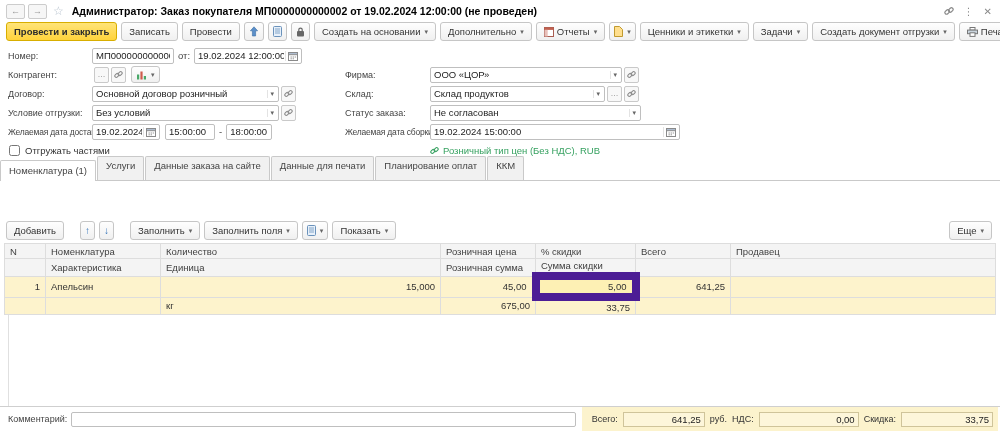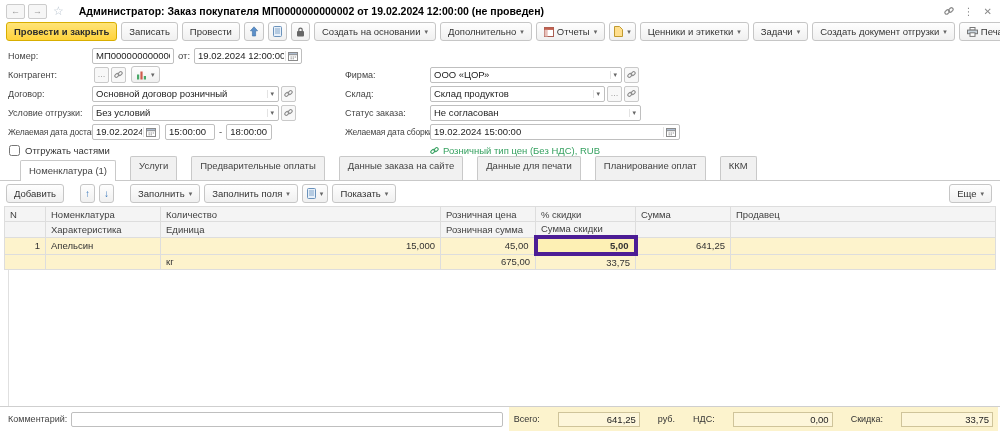--- a/index.html
+++ b/index.html
@@ -3,21 +3,21 @@
 <meta charset="utf-8">
 <style>
   * { box-sizing: border-box; }
   body { margin:0; background:#e8e8e8; font-family:"Liberation Sans", sans-serif; font-size:10px; color:#333; }
   .app { width:1000px; height:431px; background:#fff; position:relative; overflow:hidden; }
 
   
   .titlebar { display:flex; align-items:center; height:20px; padding:2px 8px 0 6px; gap:3px; }
   .navbtn { width:19px; height:15px; border:1px solid #ccc; border-radius:2px; background:#f6f6f6; color:#999; font-size:9px; line-height:12px; text-align:center; padding:0; }
   .star { color:#b9c4cf; font-size:12px; margin:0 3px; }
-  .wtitle { font-weight:bold; font-size:10.5px; color:#000; margin-left:9px; white-space:nowrap; }
+  .wtitle { font-weight:bold; font-size:10.5px; color:#000; margin-left:2px; white-space:nowrap; }
   .title-actions { margin-left:auto; display:flex; gap:10px; align-items:center; color:#8a8a8a; }
   .title-actions span { cursor:default; }
 
   
   .toolbar { display:flex; align-items:center; gap:4px; padding:2px 8px 4px 6px; }
   .b { display:inline-flex; align-items:center; gap:3px; height:19px; padding:0 7px; border:1px solid #c6c6c6; border-radius:3px; background:linear-gradient(#fefefe,#f0f0f0); font-size:9.5px; color:#333; white-space:nowrap; font-family:inherit; }
   .b-primary { background:linear-gradient(#ffe478,#ffd33c); border-color:#d8ae00; font-weight:bold; color:#2b2b2b; }
   .ib { padding:0 4px; }
   .cr { font-size:7px; color:#666; margin-left:1px; }
   .spacer { flex:1; }
@@ -33,43 +33,43 @@
   .fld { display:inline-flex; align-items:center; height:16px; border:1px solid #bfbfbf; border-radius:2px; background:#fff; padding:0 2px; }
   .fld input { border:none; outline:none; font:inherit; font-size:9.5px; padding:0 1px; height:100%; flex:1; min-width:0; background:transparent; color:#222; }
   .fcaret { font-size:7px; color:#666; padding:0 2px; border-left:1px solid #e3e3e3; margin-left:1px; cursor:pointer; }
   .mini { width:15px; height:16px; border:1px solid #c9c9c9; border-radius:2px; background:#f8f8f8; display:inline-flex; align-items:center; justify-content:center; margin-left:2px; padding:0; font-size:8px; color:#777; }
   .cal-btn { border:none; border-left:1px solid #e3e3e3; background:transparent; padding:0 1px 0 2px; display:inline-flex; align-items:center; }
   .lbl-sm { margin:0 4px; color:#444;text-align:center; }
   .cb { width:11px; height:11px; margin:0 5px 0 1px; }
   .green-link { display:inline-flex; align-items:center; gap:4px; color:#36a160; cursor:pointer; }
 
   
-  .tabs { display:flex; align-items:flex-end; height:21px; padding:0 20px; border-bottom:1px solid #c9c9c9; gap:14px; margin-top:1px; }
+  .tabs { display:flex; align-items:flex-end; height:21px; padding:0 0; border-bottom:1px solid #c9c9c9; gap:1px; margin-top:1px; }
   .tab { height:24px; line-height:17px; padding:0 8px; border:1px solid #c9c9c9; border-bottom:none; border-radius:2px 2px 0 0; background:#f1f1f1; color:#444; font-size:9.5px; cursor:pointer; }
   .tab.active { background:#fff; height:21px; line-height:19px; margin-bottom:-1px; }
 
   
-  .tbar { display:flex; align-items:center; gap:4px; padding:3px 8px 3px 6px; }
+  .tbar { display:flex; align-items:center; gap:4px; padding:3px 8px 3px 6px;margin-top:37px; }
   .arrow-btn { color:#2f71b8; font-weight:bold; font-size:10px; }
 
   
   .grid-wrap { margin:0 4px; }
   table.grid { border-collapse:collapse; table-layout:fixed; width:992px; }
   .grid th, .grid td { border:1px solid #ddd; padding:1px 5px; height:15px; font-weight:normal; text-align:left; font-size:9.5px; overflow:hidden; white-space:nowrap; }
   .grid thead th { background:#f4f4f4; color:#3f3f3f; }
   .grid tbody td { background:#fdf3cc; }
   .grid td.r, .grid th.r { text-align:right; }
-  .grid td.sel { border:4px solid #4c1d95; background:#fdf0b4;font-weight:bold; }
+  .grid td.sel { border:8px solid #4c1d95; background:#fdf0b4; }
   .table-void { height:139px; border-left:1px solid #e0e0e0; margin:0 4px; }
 
   
   .footer { position:absolute; left:0; right:0; bottom:0; height:25px; border-top:1px solid #cfcfcf; display:flex; align-items:center; padding:0 2px 0 8px; background:#fff; }
   .comment-lbl { font-size:9px; color:#444; margin-right:4px; white-space:nowrap; }
   .comment-input { width:505px; height:15px; border:1px solid #bfbfbf; border-radius:2px; font:inherit; font-size:9.5px; padding:0 3px; outline:none; }
-  .totals { margin-left:6px; flex:1; align-self:stretch; background:#fcf3cd; display:flex; align-items:center; justify-content:flex-end; gap:18px; padding:0 5px; }
+  .totals { margin-left:6px; flex:1; align-self:stretch; background:#fcf3cd; display:flex; align-items:center; justify-content:flex-end; gap:5px; padding:0 5px; }
   .totals .tl { color:#333; font-size:9px; white-space:nowrap; }
   .tbox { height:15px; border:1px solid #cfc49a; background:#fdf6da; display:flex; align-items:center; justify-content:flex-end; padding:0 3px; font-size:9.5px; color:#222; }
   .w-total { width:82px; } .w-vat { width:100px; } .w-disc { width:92px; }
 </style>
 </head>
 <body>
 
 <div class="app">
 
   <div class="titlebar">
@@ -326,21 +326,20 @@
             </svg>
             <span>Розничный тип цен (Без НДС), RUB</span>
           </span>
       </div>
     </div>
   </div>
 
   <div class="tabs">
     <div class="tab active">Номенклатура (1)</div>
     <div class="tab">Услуги</div>
-    <div class="tab">Предварительные оплаты</div>
     <div class="tab">Данные заказа на сайте</div>
     <div class="tab">Данные для печати</div>
     <div class="tab">Планирование оплат</div>
     <div class="tab">ККМ</div>
   </div>
 
   <div class="tbar">
     <button class="b">
         <span>Добавить</span>
       </button>
@@ -389,21 +388,21 @@
           <col style="width:95px">
           <col>
       </colgroup>
       <thead>
         <tr>
           <th>N</th>
           <th>Номенклатура</th>
           <th>Количество</th>
           <th>Розничная цена</th>
           <th>% скидки</th>
-          <th>Сумма</th>
+          <th>Всего</th>
           <th>Продавец</th>
         </tr>
         <tr>
           <th></th>
           <th>Характеристика</th>
           <th>Единица</th>
           <th>Розничная сумма</th>
           <th>Сумма скидки</th>
           <th></th>
           <th></th>

